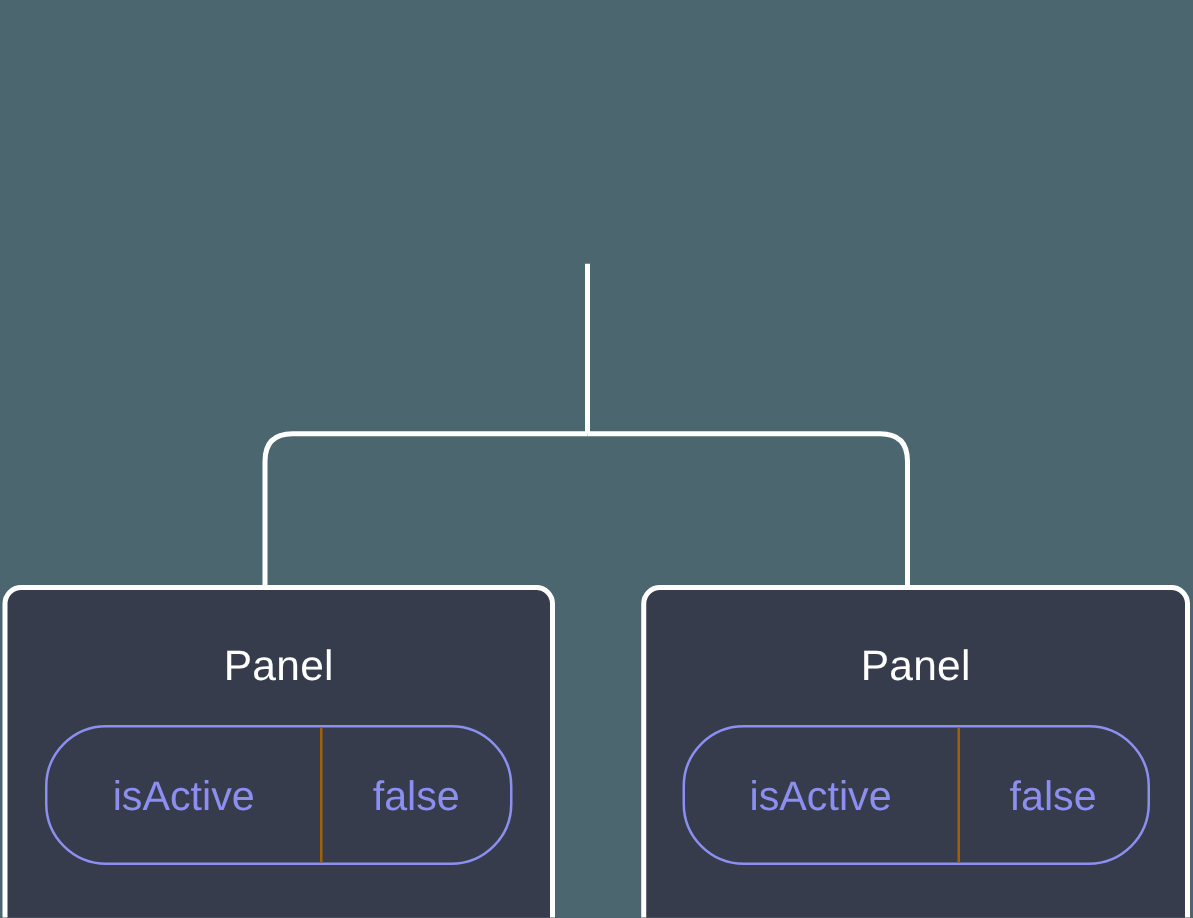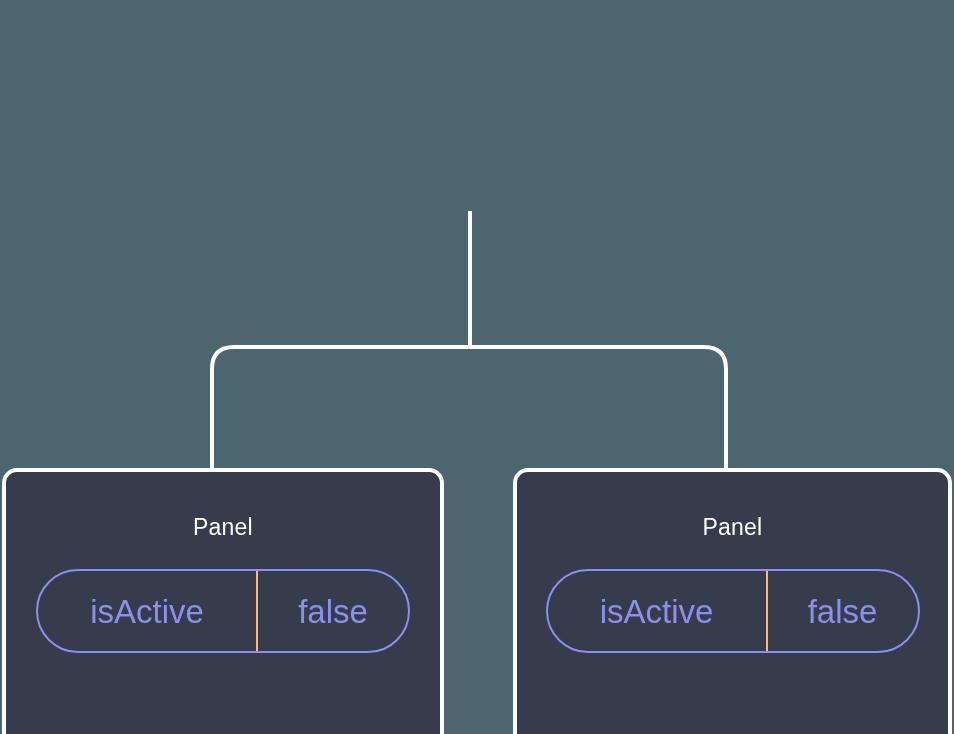--- a/index.html
+++ b/index.html
@@ -60,36 +60,36 @@
     justify-content: flex-start;
     padding-top: 44px;
     border-radius: 15px;
   }
 
   .node-child-left  { left: 2px;   width: 442px; }
   .node-child-right { left: 513px; width: 439px; }
 
   .node-title {
     color: #ffffff;
-    font-size: 23px;
+    font-size: 34px;
     font-weight: 400;
     letter-spacing: 0.2px;
     line-height: 1;
     white-space: nowrap;
   }
 
   .node-root .node-title {
     font-size: 35px;
   }
 
   
   .state-pill {
     margin-top: 30px;
     box-sizing: border-box;
-    height: 84px;
+    height: 112px;
     display: flex;
     align-items: stretch;
     border: 2px solid #8c8ff0;
     border-radius: 49px;
     background: transparent;
     overflow: hidden;
   }
 
   .pill-left  { width: 218px; }
   .pill-right { width: 150px; }
@@ -99,21 +99,21 @@
     align-items: center;
     justify-content: center;
     color: #8c8ff0;
     font-size: 33px;
     font-weight: 400;
     line-height: 1;
     white-space: nowrap;
   }
 
   .pill-cell.pill-right {
-    border-left: 2px solid #fdba74;
+    border-left: 2px solid #a16207;
   }
 </style>
 </head>
 <body>
 
 <div id="diagram-canvas">
 
   <svg id="edges-layer" viewBox="0 0 954 734" width="954" height="734" fill="none" xmlns="http://www.w3.org/2000/svg">
 
     <path d="M 470 211 L 470 347" stroke="#ffffff" stroke-width="4" stroke-linecap="butt"></path>

